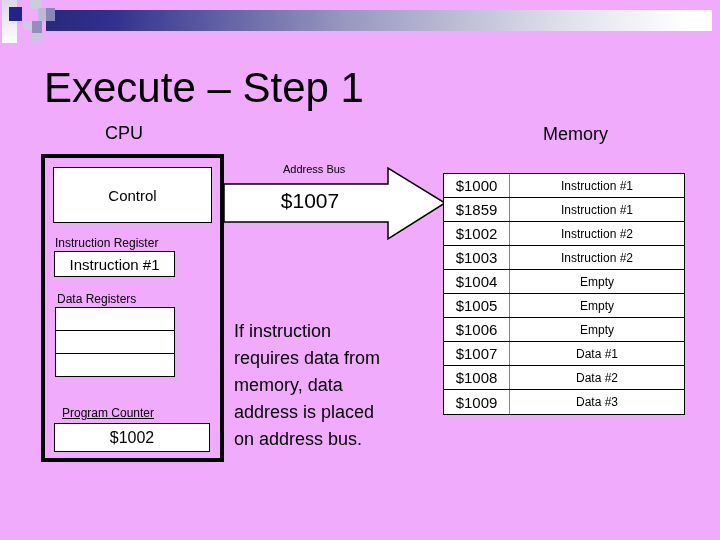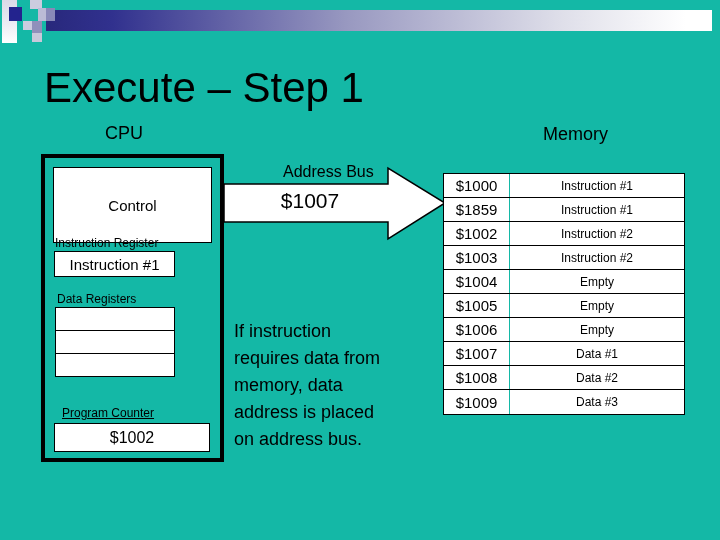--- a/index.html
+++ b/index.html
@@ -1,45 +1,45 @@
 <!DOCTYPE html>
 <html><head>
 <meta charset="utf-8">
 <style>
   html,body{margin:0;padding:0;background:#fff;}
   .slide{
-    position:relative;width:720px;height:540px;background:#14b8a6;
+    position:relative;width:720px;height:540px;background:#f0abfc;
     font-family:"Liberation Sans",sans-serif;color:#000;overflow:hidden;
   }
   .abs{position:absolute;}
 
   
   .deco-vbar{left:2px;top:0;width:15px;height:43px;
     background:linear-gradient(to bottom,#d9d9e7 0%,#eeeef5 60%,#ffffff 100%);}
   .deco-bar{left:46px;top:10px;width:666px;height:21px;
     background:linear-gradient(to right,#28287c 0%,#31318e 10%,#9898c0 45%,#e0e0ea 78%,#ffffff 96%);}
   .sq{position:absolute;}
 
   
   .title{left:44px;top:64px;font-size:42px;letter-spacing:0px;white-space:nowrap;}
   .section-label{font-size:18px;white-space:nowrap;}
 
   
   .cpu-box{left:41px;top:154px;width:183px;height:308px;border:4px solid #000;box-sizing:border-box;}
   .inner-box{border:1px solid #000;box-sizing:border-box;display:flex;align-items:center;justify-content:center;background:#fff;}
-  .control-box{left:53px;top:167px;width:159px;height:76px;font-size:15px;}
+  .control-box{left:53px;top:167px;width:159px;height:56px;font-size:15px;}
   .small-label{font-size:12px;white-space:nowrap;}
   .ir-box{left:54px;top:251px;width:121px;height:26px;font-size:15px;}
   .reg-stack{left:55px;top:307px;width:120px;}
   .reg-box{height:24px;border:1px solid #000;box-sizing:border-box;margin-top:-1px;background:#fff;}
   .reg-box:first-child{margin-top:0;}
   .pc-box{left:54px;top:423px;width:156px;height:29px;font-size:16px;}
 
   
-  .bus-label{left:283px;top:163px;font-size:16px;white-space:nowrap;}
+  .bus-label{left:283px;top:163px;font-size:11px;white-space:nowrap;}
   .bus-value{left:240px;top:189px;width:140px;text-align:center;font-size:21px;white-space:nowrap;}
   .bus-arrow{left:222px;top:160px;}
 
   
   .caption{left:234px;top:318px;font-size:18px;line-height:27px;}
 
   
   .mem-table{left:443px;top:173px;width:240px;border:1px solid #000;box-sizing:content-box;background:#fff;}
   .mem-row{display:flex;height:24px;border-bottom:1px solid #000;box-sizing:border-box;}
   .mem-row:last-child{border-bottom:none;}

